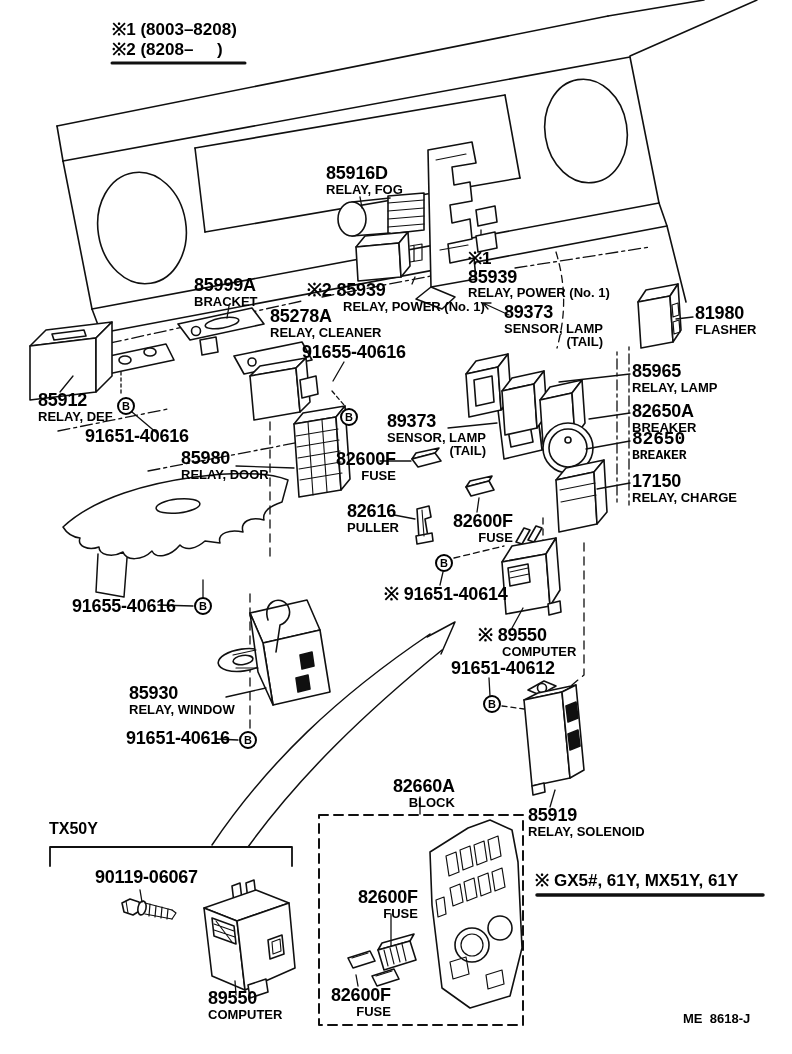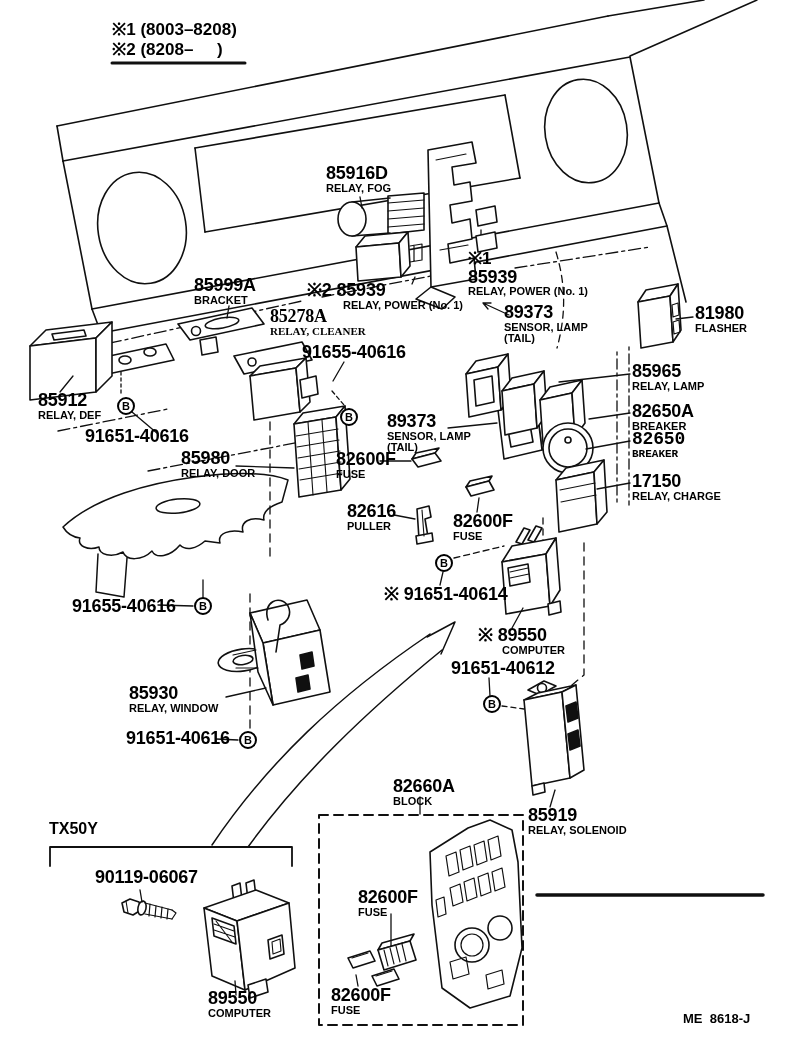--- a/index.html
+++ b/index.html
@@ -2,21 +2,21 @@
 <html><head>
 <meta charset="utf-8">
 <style>
   html,body{margin:0;padding:0;background:#e8e8e8;}
   #canvas{position:relative;width:792px;height:1054px;background:#ffffff;overflow:hidden;
           font-family:"Liberation Sans",sans-serif;color:#000;}
   #lineart{position:absolute;left:0;top:0;}
   .lbl{position:absolute;font-weight:700;line-height:1.04;white-space:nowrap;letter-spacing:-0.2px;}
   .lbl .num{font-size:18px;display:block;}
   .lbl .pre{font-size:17px;display:block;}
-  .lbl .desc{font-size:11px;display:block;letter-spacing:0;}
+  .lbl .desc{font-size:13px;display:block;letter-spacing:0;text-align:right;}
   .lbl .ind36{margin-left:36px;}
   .lbl .ind24{margin-left:24px;}
   .note{position:absolute;font-weight:700;font-size:17px;line-height:20px;white-space:nowrap;}
   .bmark{position:absolute;width:18px;height:18px;border:2px solid #000;border-radius:50%;
          box-sizing:border-box;background:#fff;font-size:11px;font-weight:700;line-height:14px;
          text-align:center;}
   .code{position:absolute;font-weight:700;font-size:13px;white-space:nowrap;}
   .sect{position:absolute;font-weight:700;font-size:16px;white-space:nowrap;}
   .gx{position:absolute;font-weight:700;font-size:17px;white-space:nowrap;}
 </style>
@@ -315,21 +315,21 @@
   <div class="lbl" style="left:194px;top:276px;">
     <span class="num">85999A</span>
     <span class="desc">BRACKET</span>
   </div>
 
   <div class="lbl" style="left:307px;top:281px;">
     <span class="num">※2 85939</span>
     <span class="desc ind36">RELAY, POWER (No. 1)</span>
   </div>
 
-  <div class="lbl" style="left:270px;top:307px;font-family:Liberation Serif, serif;">
+  <div class="lbl" style="left:270px;top:307px;">
     <span class="num">85278A</span>
     <span class="desc">RELAY, CLEANER</span>
   </div>
 
   <div class="lbl" style="left:302px;top:343px;">
     <span class="num">91655-40616</span>
   </div>
 
   <div class="lbl" style="left:468px;top:250px;">
     <span class="pre">※1</span>
@@ -453,20 +453,21 @@
   <div class="lbl" style="left:358px;top:888px;">
     <span class="num">82600F</span>
     <span class="desc">FUSE</span>
   </div>
 
   <div class="lbl" style="left:331px;top:986px;">
     <span class="num">82600F</span>
     <span class="desc">FUSE</span>
   </div>
 
+  <div class="gx" style="left:535px;top:868px;">※ GX5#, 61Y, MX51Y, 61Y</div>
 
   <div class="code" style="left:683px;top:1011px;">ME&nbsp;&nbsp;8618-J</div>
 
   <div class="bmark" style="left:117px;top:397px;">B</div>
   <div class="bmark" style="left:340px;top:408px;">B</div>
   <div class="bmark" style="left:194px;top:597px;">B</div>
   <div class="bmark" style="left:239px;top:731px;">B</div>
   <div class="bmark" style="left:435px;top:554px;">B</div>
   <div class="bmark" style="left:483px;top:695px;">B</div>
 

